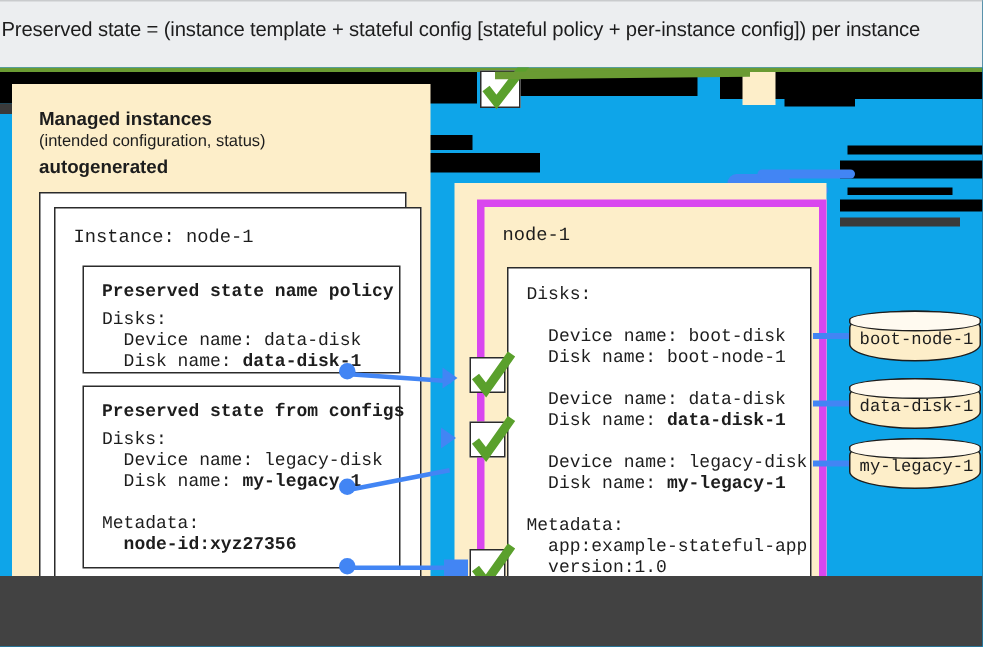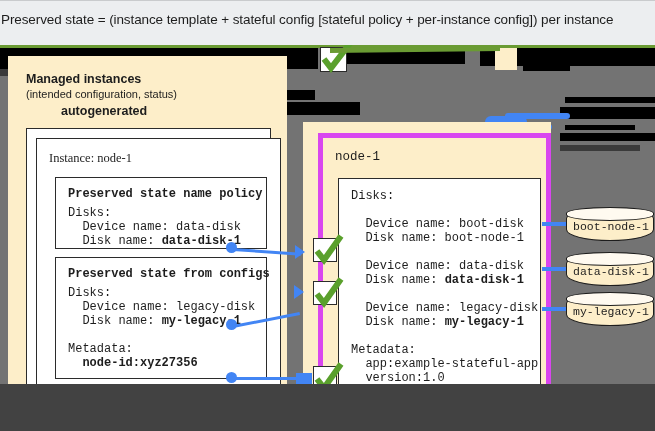--- a/index.html
+++ b/index.html
@@ -18,21 +18,21 @@
     box-sizing:border-box;
   }
   #header-caption{
     position:absolute;left:1px;top:11px;
     font-size:13.5px;color:#1d1d1d;white-space:nowrap;
     letter-spacing:-0.1px;
   }
   
   #canvas{
     position:absolute;left:0;top:45px;width:655px;height:339px;
-    background:#737373;overflow:hidden;
+    background:#0ea5e9;overflow:hidden;
   }
   .green-rule{
     position:absolute;left:0;top:0;width:655px;height:3px;background:#6a9b33;
   }
   
   .redact{position:absolute;background:#000;}
   .redact.soft{background:#3a3a3a;}
   
   #managed-panel{
     position:absolute;left:8px;top:11px;width:279px;height:367px;
@@ -41,36 +41,35 @@
   #managed-title{
     position:absolute;left:18px;top:16px;
     font-size:12.5px;font-weight:bold;color:#1d1d1d;
   }
   #managed-sub{
     position:absolute;left:18px;top:32px;
     font-size:11px;color:#1d1d1d;
   }
   #managed-auto{
     position:absolute;left:18px;top:48px;
-    font-size:12.5px;font-weight:bold;color:#1d1d1d;margin-left:35px;
+    font-size:12.5px;font-weight:bold;color:#1d1d1d;
   }
   
   #instance-card-back{
     position:absolute;left:18px;top:72px;width:245px;height:290px;
     background:#ffffff;border:1px solid #2b2b2b;box-sizing:border-box;
   }
   #instance-card-front{
     position:absolute;left:28px;top:82px;width:245px;height:290px;
     background:#ffffff;border:1px solid #2b2b2b;box-sizing:border-box;
   }
   .mono{font-family:"Liberation Mono","DejaVu Sans Mono",monospace;}
   #instance-heading{
     position:absolute;left:12px;top:12px;font-size:12.5px;color:#1d1d1d;
     white-space:pre;
-    font-family:Liberation Serif, serif;
   }
   .inner-box{
     position:absolute;background:#fff;border:1px solid #2b2b2b;box-sizing:border-box;
   }
   #policy-box{left:18px;top:38px;width:212px;height:72px;}
   #configs-box{left:18px;top:118px;width:212px;height:122px;padding-left:20px;}
   .box-title{
     position:absolute;left:12px;top:9px;font-size:12px;font-weight:bold;color:#1d1d1d;
     white-space:pre;
   }

